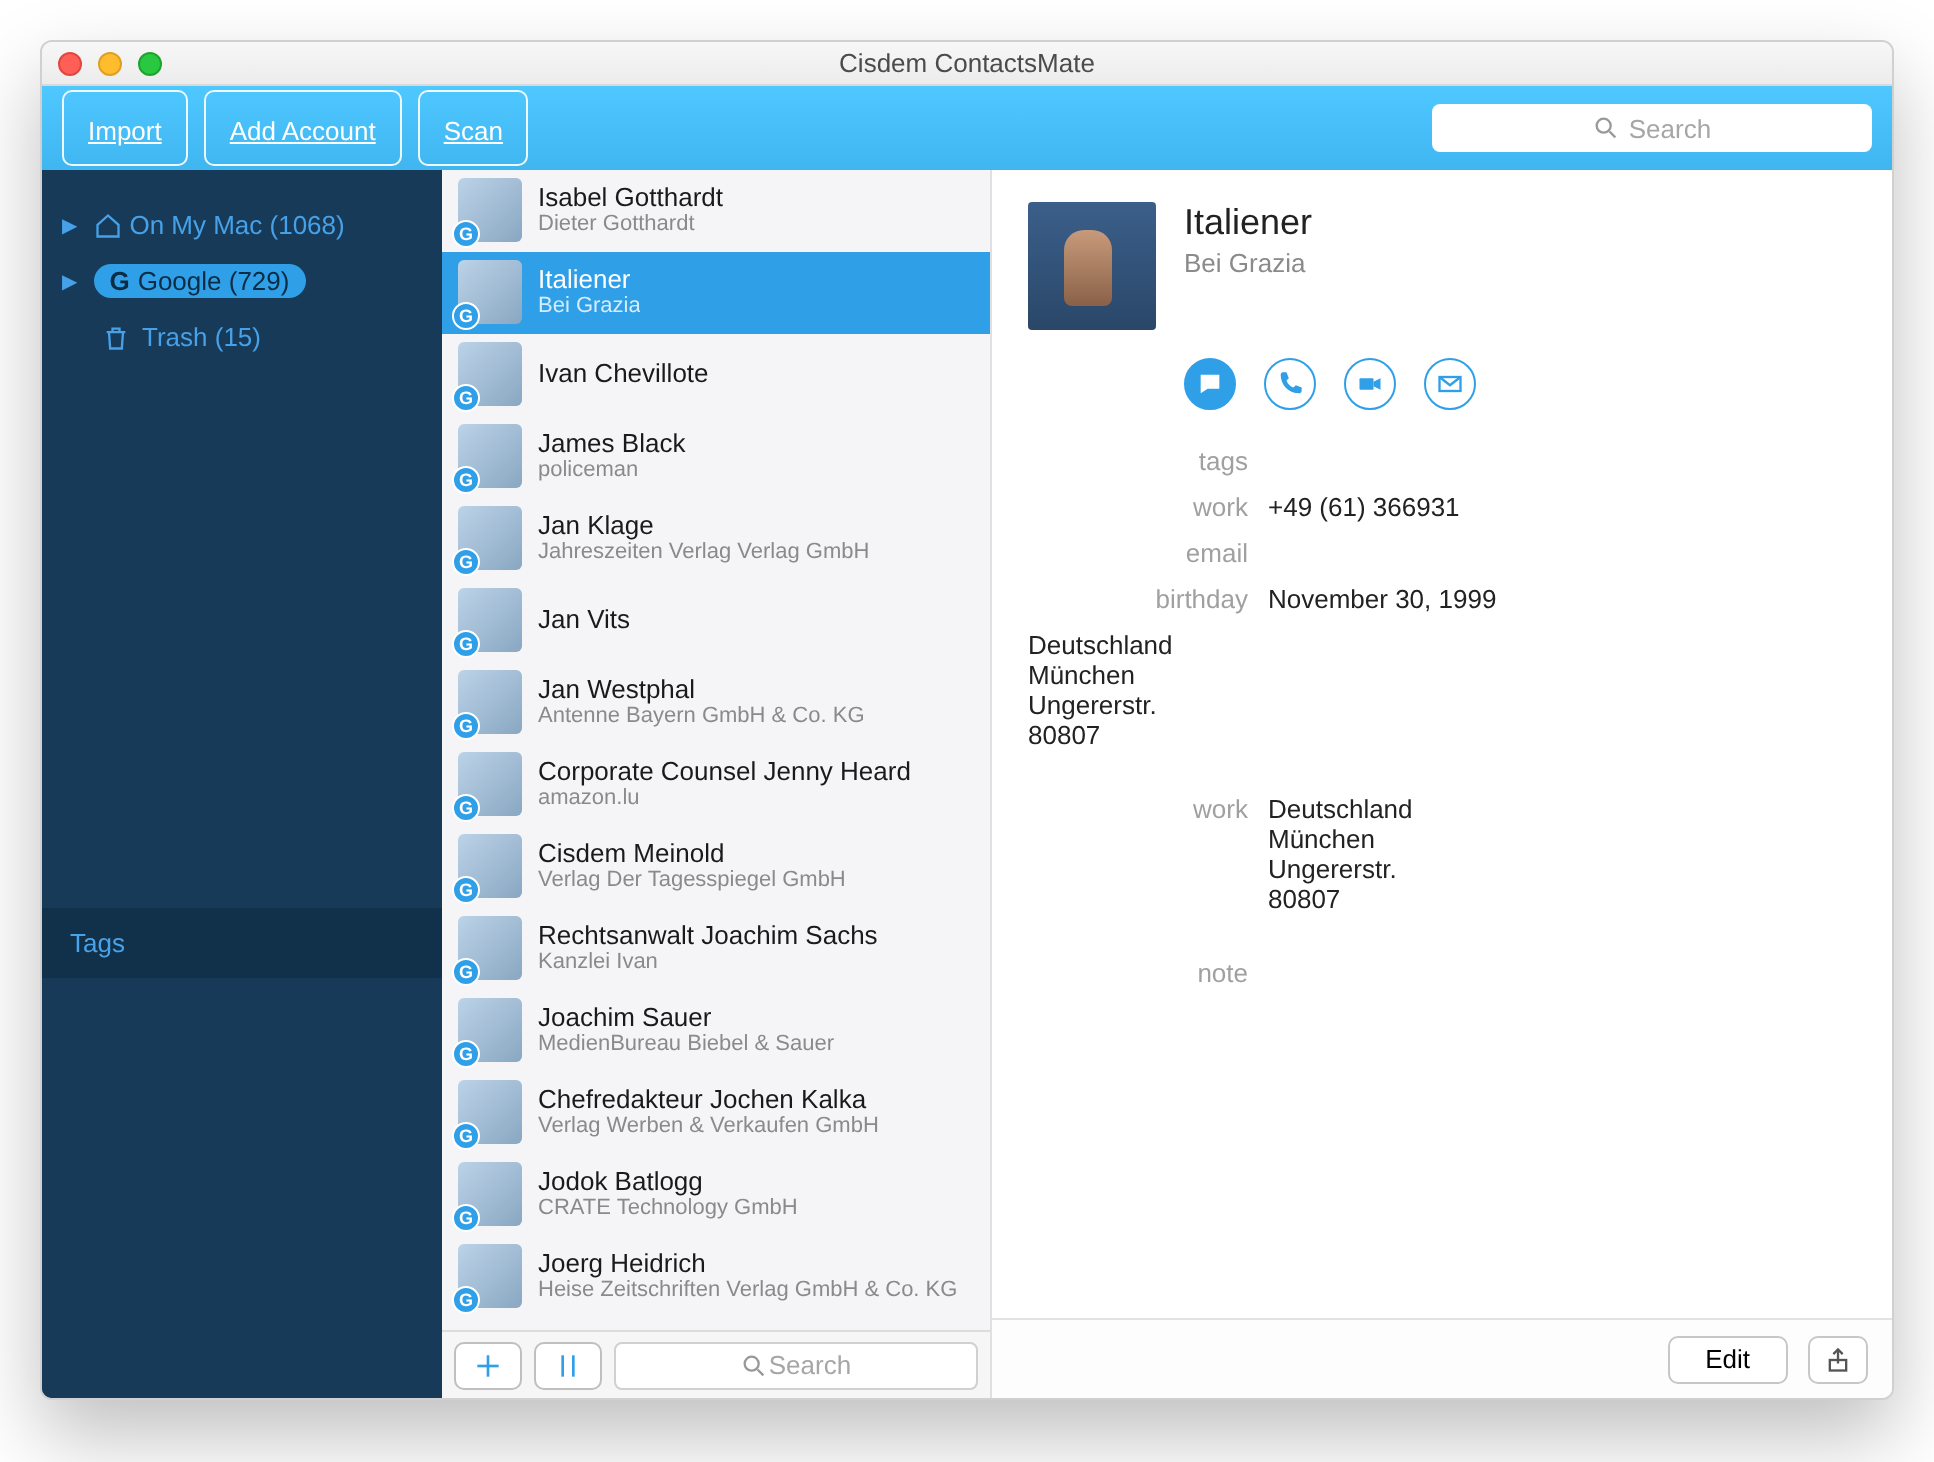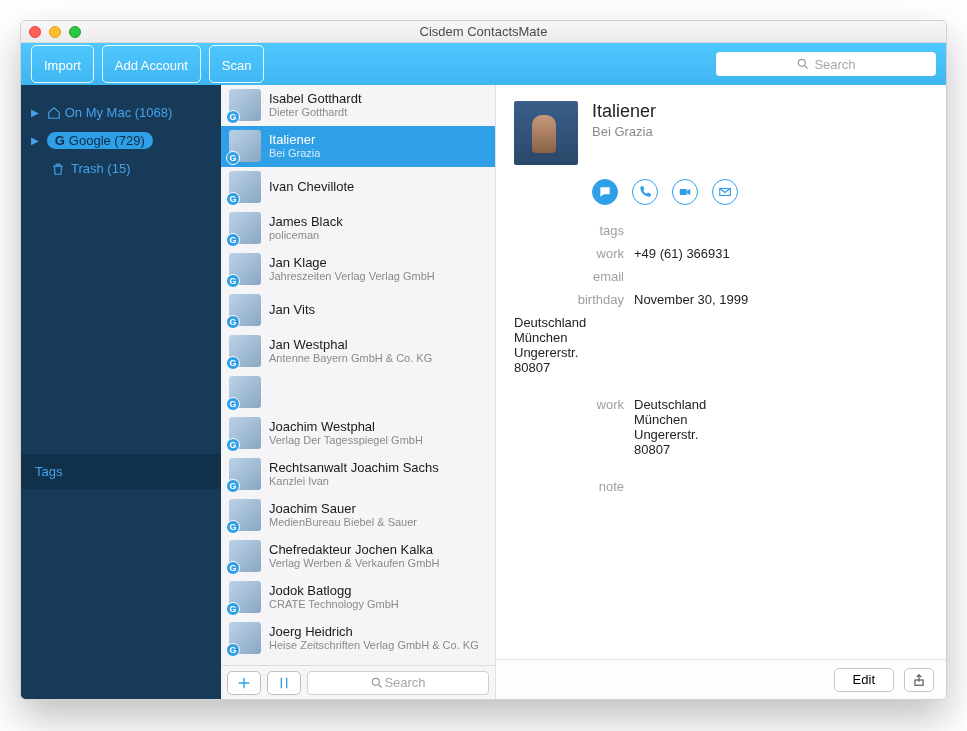--- a/index.html
+++ b/index.html
@@ -53,20 +53,21 @@
   }
   .tb-btn {
     background: rgba(255,255,255,0.0);
     border: 1px solid rgba(255,255,255,0.9);
     color:#fff;
     border-radius:5px;
     height:38px;
     padding:12px 12px;
     font-size:13px;
     cursor:pointer;
+    text-decoration:underline;
   }
   .toolbar .spacer { flex:1; }
   .search-top {
     width:220px;
     height:24px;
     border-radius:4px;
     border:none;
     background:#fff;
     display:flex;
     align-items:center;
@@ -347,27 +348,31 @@
             </div>
             <div class="ctext">
               <div class="cname">Jan Westphal</div>
               <div class="csub">Antenne Bayern GmbH &amp; Co. KG</div>
             </div>
           </div>
           <div class="crow">
             <div class="avatar">
               <div class="gbadge">G</div>
             </div>
-          </div>
-          <div class="crow">
-            <div class="avatar">
-              <div class="gbadge">G</div>
-            </div>
-            <div class="ctext">
-              <div class="cname">Joachim Westphal</div>
+            <div class="ctext">
+              <div class="cname">Corporate Counsel Jenny Heard</div>
+              <div class="csub">amazon.lu</div>
+            </div>
+          </div>
+          <div class="crow">
+            <div class="avatar">
+              <div class="gbadge">G</div>
+            </div>
+            <div class="ctext">
+              <div class="cname">Cisdem Meinold</div>
               <div class="csub">Verlag Der Tagesspiegel GmbH</div>
             </div>
           </div>
           <div class="crow">
             <div class="avatar">
               <div class="gbadge">G</div>
             </div>
             <div class="ctext">
               <div class="cname">Rechtsanwalt Joachim Sachs</div>
               <div class="csub">Kanzlei Ivan</div>

